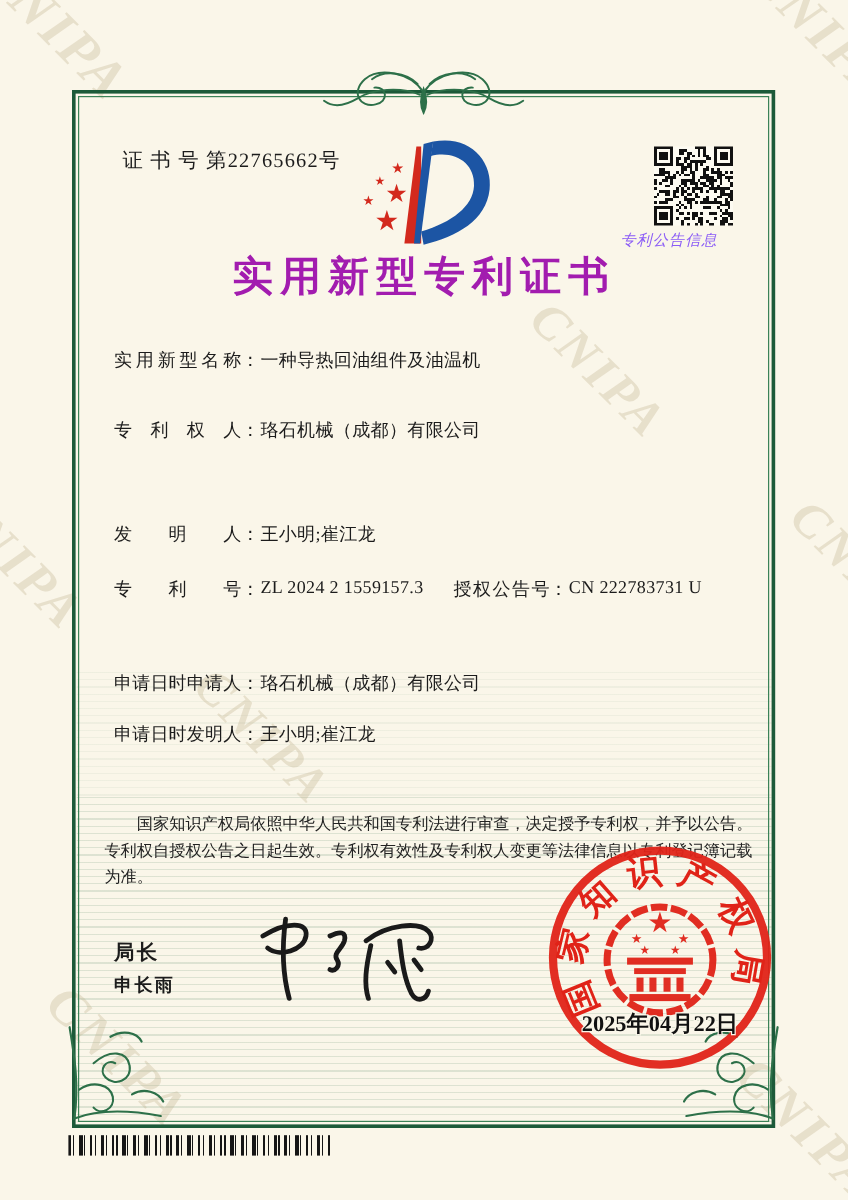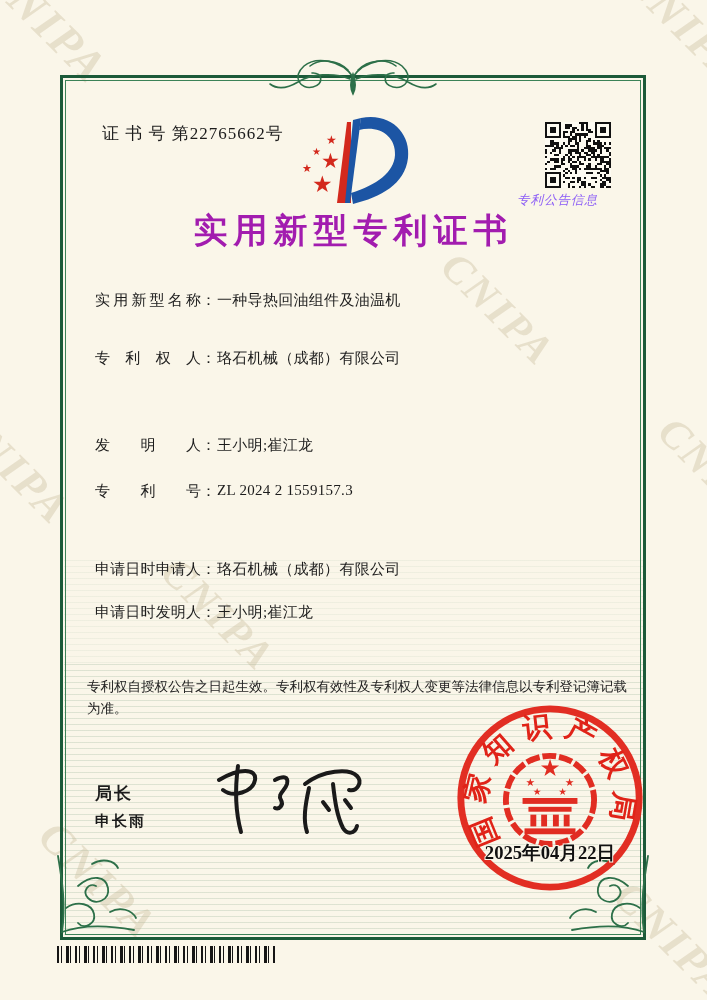--- a/index.html
+++ b/index.html
@@ -442,29 +442,33 @@
     <span class="flabel">实用新型名称</span><span class="fcolon">：</span><span class="fval">一种导热回油组件及油温机</span>
   </div>
   <div class="frow" style="top:349px;">
     <span class="flabel">专利权人</span><span class="fcolon">：</span><span class="fval">珞石机械（成都）有限公司</span>
   </div>
   <div class="frow" style="top:436px;">
     <span class="flabel">发明人</span><span class="fcolon">：</span><span class="fval">王小明;崔江龙</span>
   </div>
   <div class="frow" style="top:482px; width:545px;">
     <span class="flabel">专利号</span><span class="fcolon">：</span><span class="fval">ZL 2024 2 1559157.3</span>
+    <span class="col2">
+      <span class="flabel">授权公告号</span><span class="fcolon">：</span><span class="fval">CN 222783731 U</span>
+    </span>
   </div>
   <div class="frow" style="top:560px;">
     <span class="flabel">申请日时申请人</span><span class="fcolon">：</span><span class="fval">珞石机械（成都）有限公司</span>
   </div>
   <div class="frow" style="top:603px;">
     <span class="flabel">申请日时发明人</span><span class="fcolon">：</span><span class="fval">王小明;崔江龙</span>
   </div>
 
   <div class="notice">
+    <div class="l1">国家知识产权局依照中华人民共和国专利法进行审查，决定授予专利权，并予以公告。</div>
     <div class="l2">专利权自授权公告之日起生效。专利权有效性及专利权人变更等法律信息以专利登记簿记载为准。</div>
   </div>
 
   <div class="sig-title">局长</div>
   <div class="sig-name">申长雨</div>
   <svg class="sig-hand" width="170" height="85" viewBox="0 0 170 85">
     <g stroke="#1a1a1a" fill="none" stroke-width="4" stroke-linecap="round" stroke-linejoin="round">
       <path d="M14,22 C34,10 52,10 50,22 C48,34 28,40 18,32"></path>
       <path d="M33,8 C30,30 30,52 36,74"></path>
       <path d="M70,22 C78,18 84,18 82,26 C80,33 72,36 76,42 C79,47 74,52 70,50"></path>

